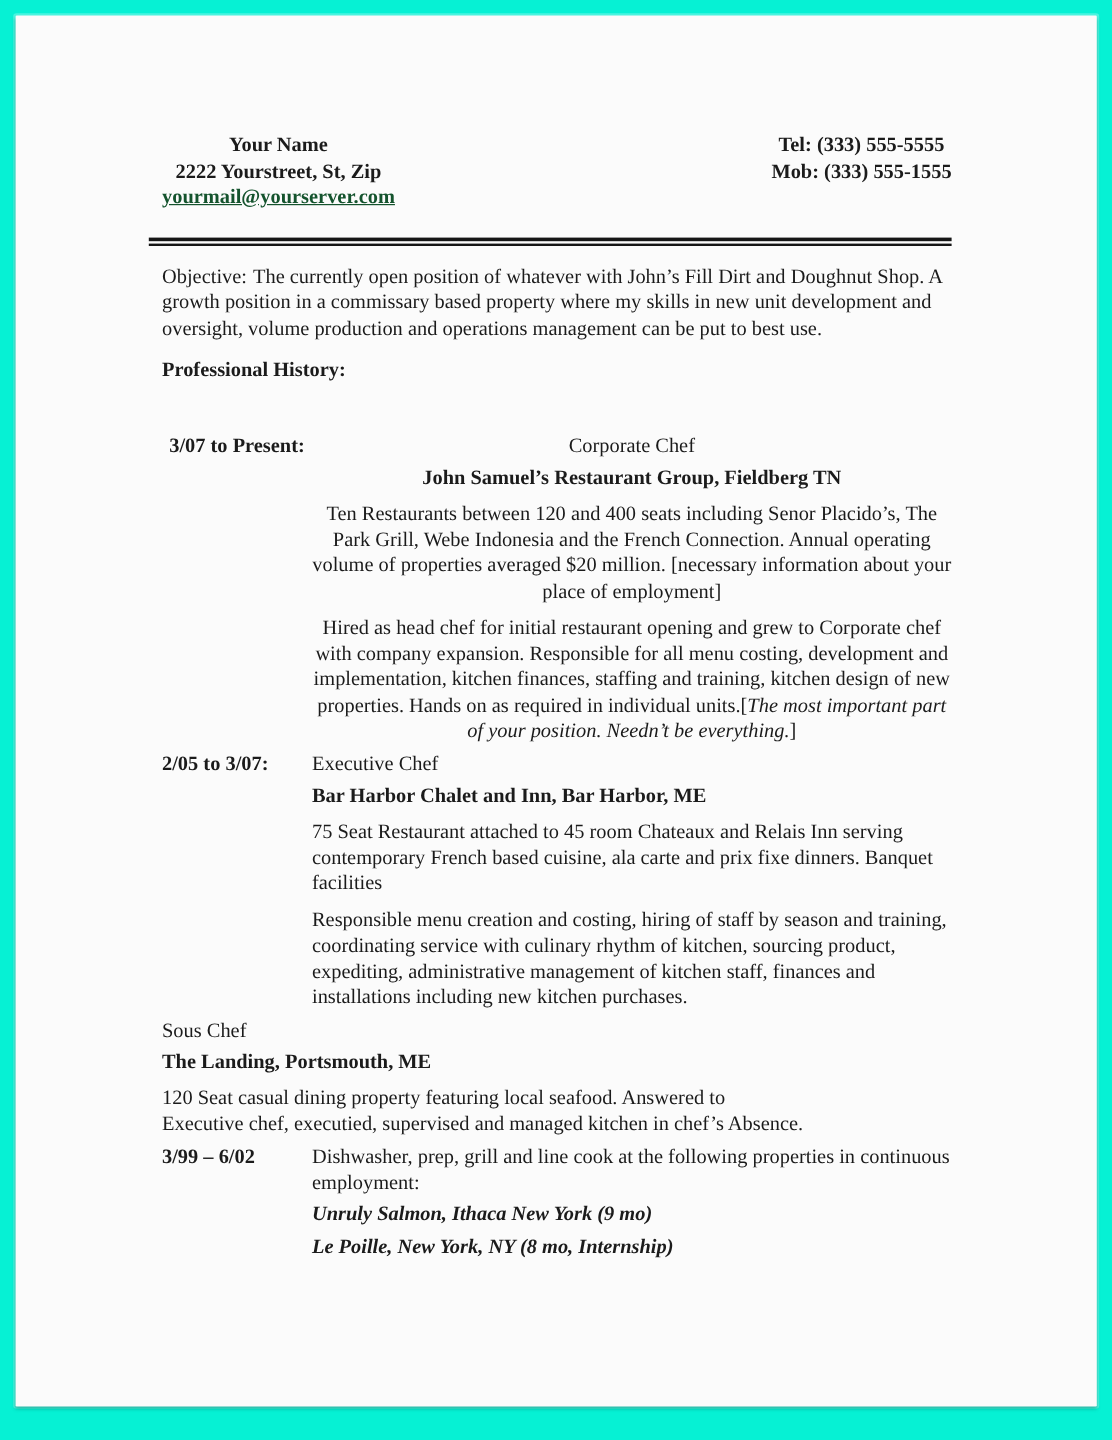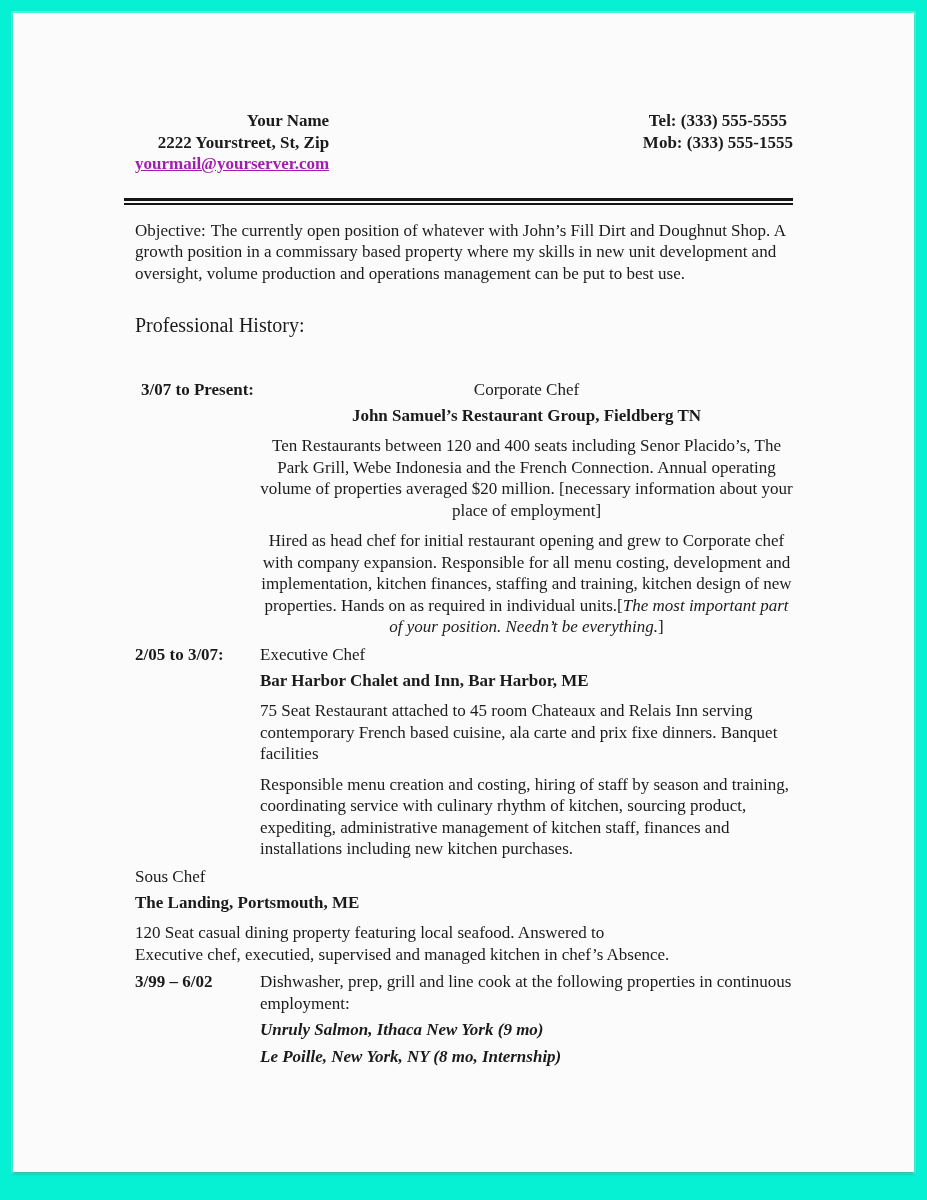--- a/index.html
+++ b/index.html
@@ -16,38 +16,38 @@
     border-radius: 1px;
     box-shadow: 0 2px 3px rgba(0,110,98,0.45), 0 0 0 2px rgba(255,255,255,0.28);
   }
   .content {
     padding: 97px 0 0 122px;
     width: 658px;
     color: #1B1B1B;
     font-size: 17px; line-height: 21.5px;
   }
   .header { display: flex; justify-content: space-between; font-weight: bold; }
-  .header-left { text-align: right; }
+  .header-left { text-align: center; }
   .header-right { text-align: center; }
   .email {
-    color: #a21caf; font-weight: bold;
+    color: #14532d; font-weight: bold;
     text-decoration: underline; cursor: pointer;
     display: inline-block;
   }
   .divider {
     margin: 23px 0 0 -11px;
     width: 669px; height: 7px;
     box-sizing: border-box;
     border-top: 3px solid #161616;
     border-bottom: 2px solid #161616;
     background: #FBFBFB;
   }
   .objective { margin: 15px 0 0; }
   .ob-label { font-weight: normal; padding-right: 5px; }
-  .ph-heading { margin: 31px 0 0; font-size: 20px; font-weight: normal; }
+  .ph-heading { margin: 13px 0 0; font-size: 17px; font-weight: bold; }
   .jobs { margin-top: 42px; }
   .job { display: flex; margin-top: 6px; }
   .job:first-child { margin-top: 0; text-align: center; }
   .dates { flex: 0 0 125px; width: 125px; font-weight: bold; }
   .jbody { width: 540px; }
   .jtitle { font-weight: normal; }
   .employer { font-weight: bold; margin-top: 4.5px; }
   .para { margin: 9px 0 0; }
   .entry { font-weight: bold; margin-top: 5px; font-style: italic; }
   em { font-style: italic; }

